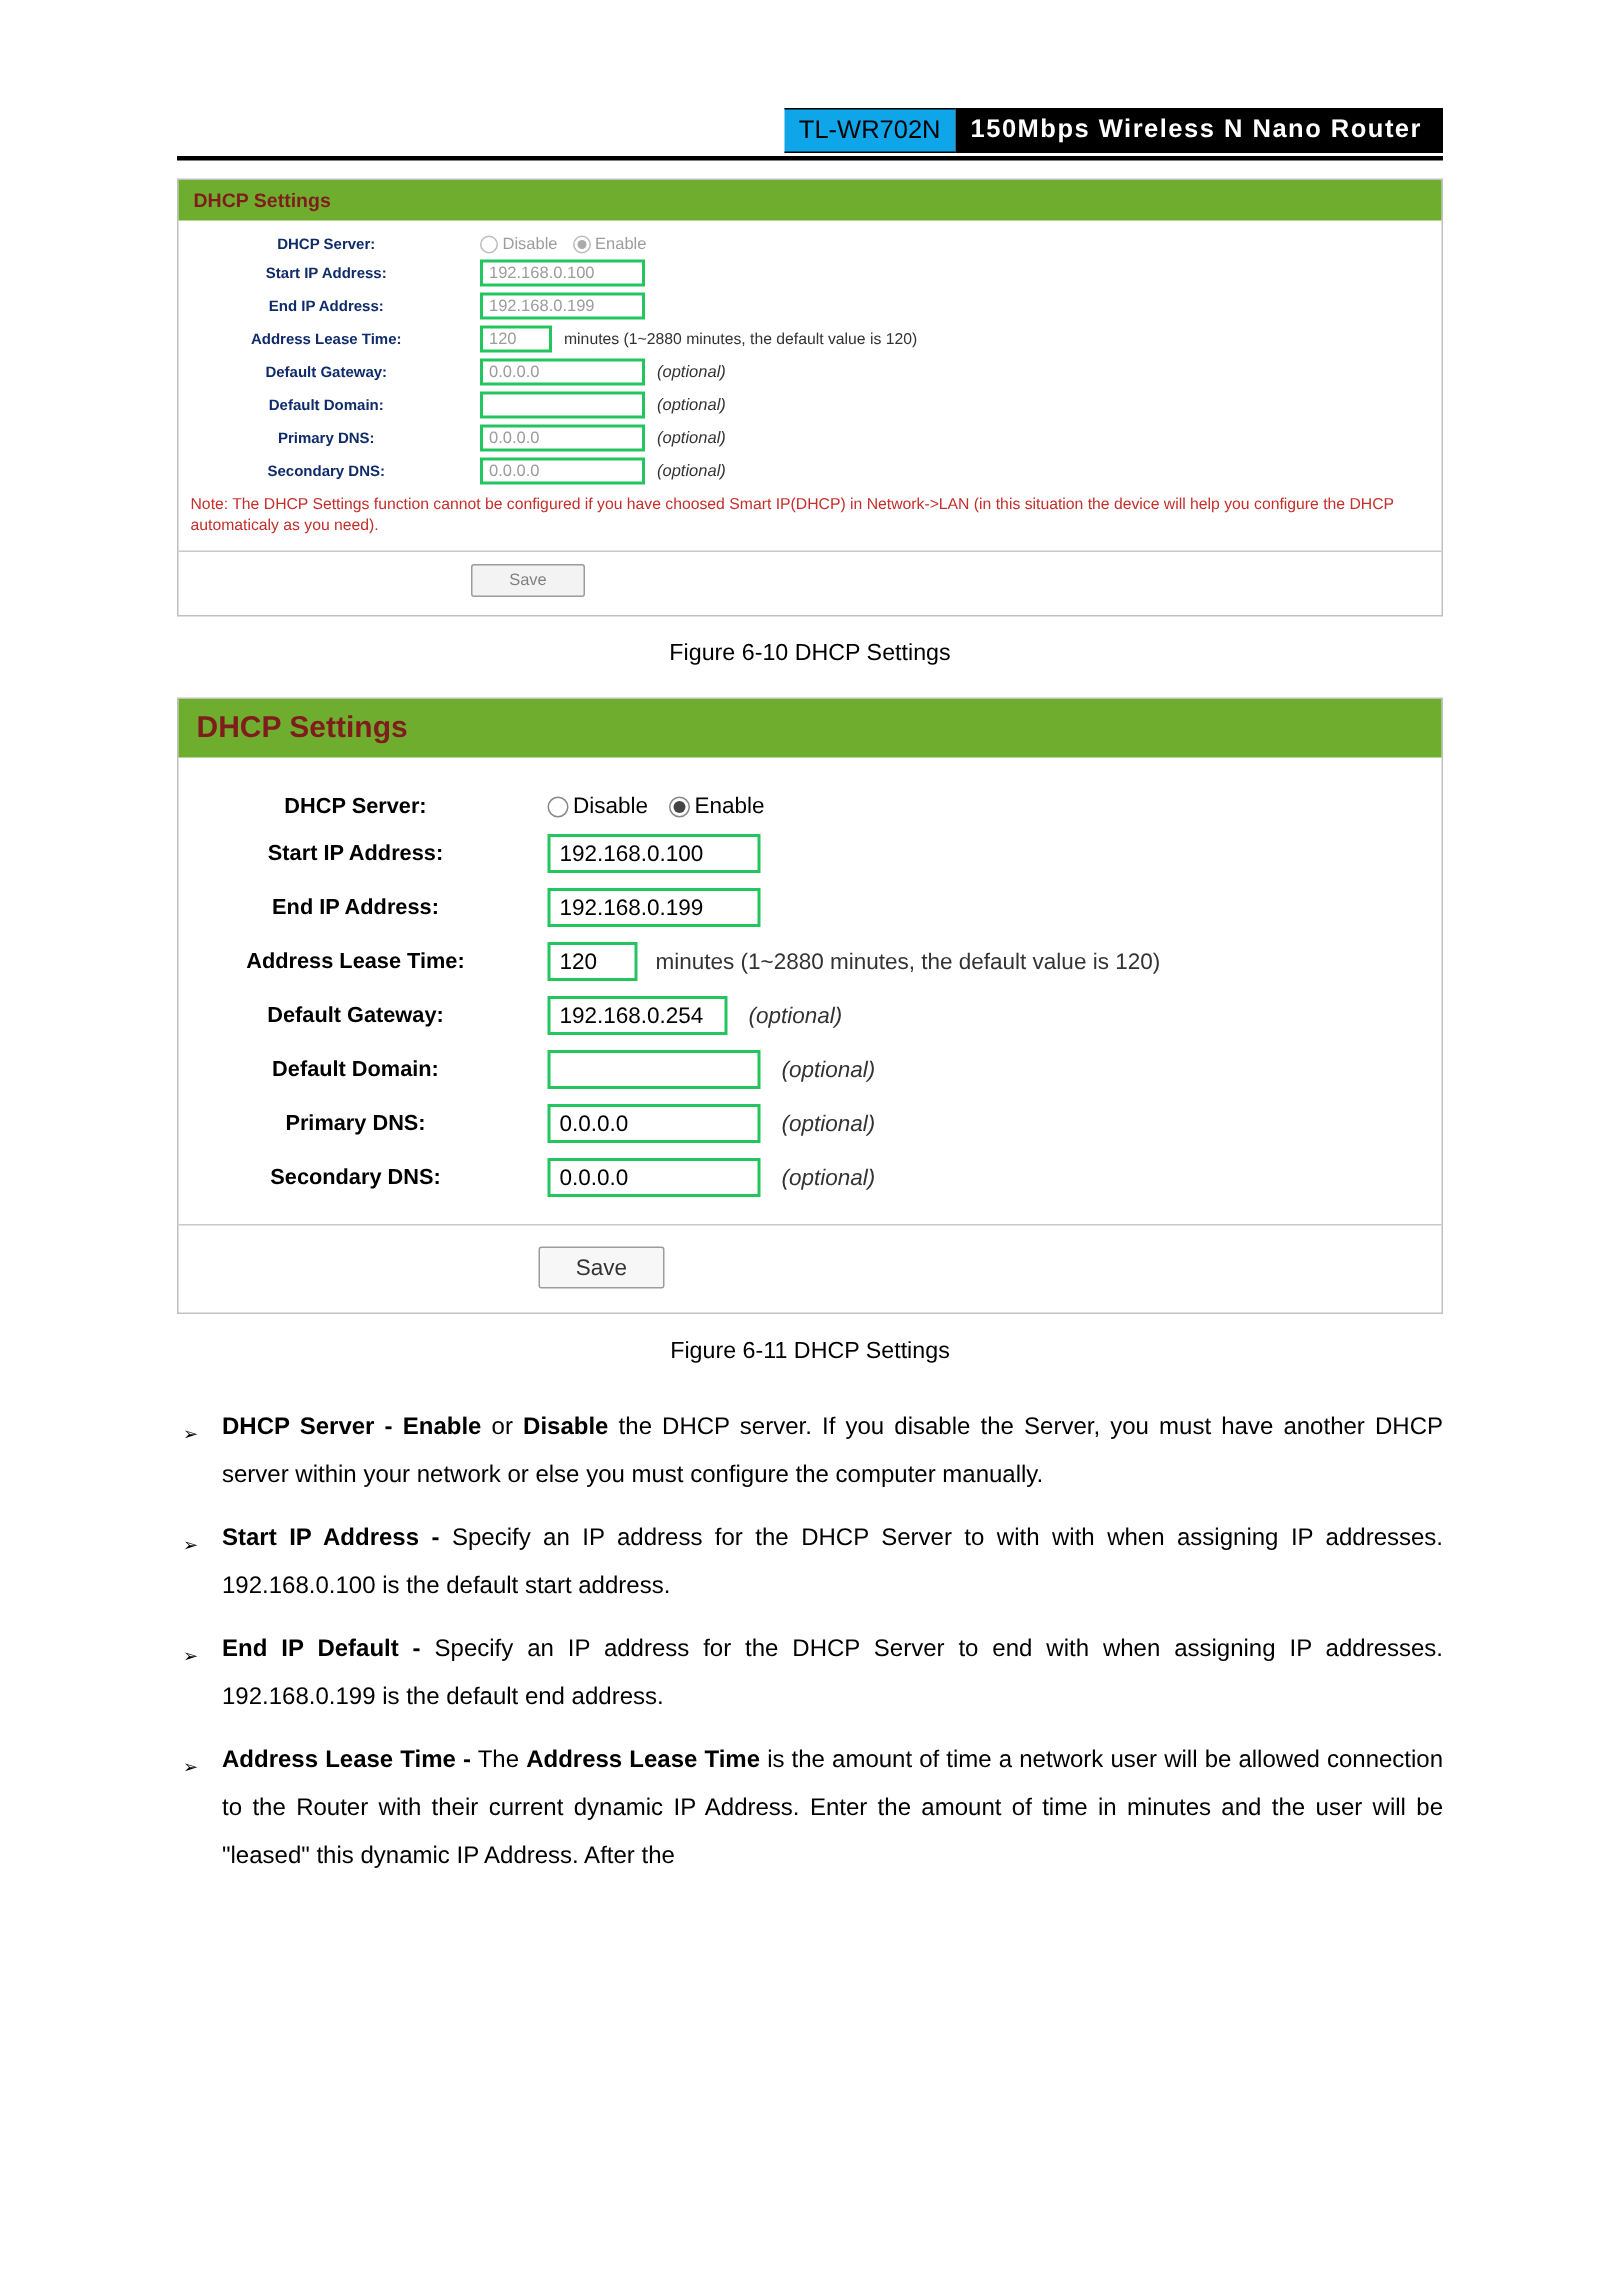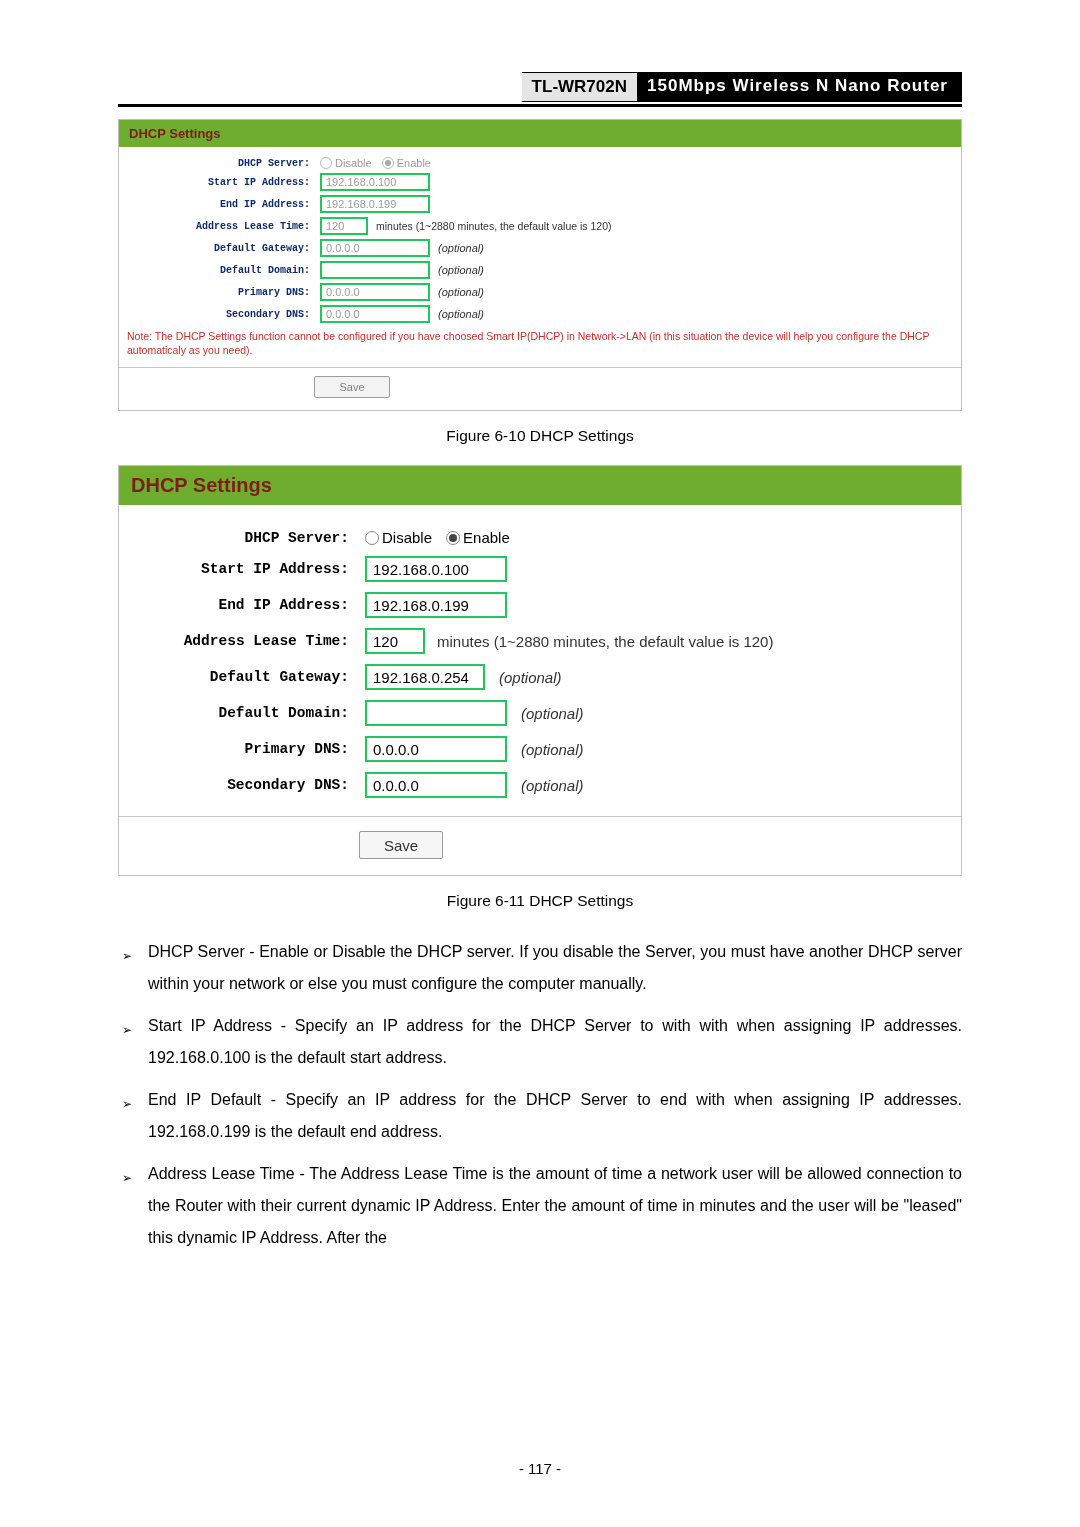--- a/index.html
+++ b/index.html
@@ -22,22 +22,22 @@
     display: flex;
     justify-content: flex-end;
     border-bottom: 3px solid #000;
     padding-bottom: 2px;
     margin-bottom: 12px;
   }
   .model-box {
     display: flex;
   }
   .model {
-    background: #e5e5e5;
-    font-weight: bold;
+    background: #0ea5e9;
+    font-weight: normal;
     font-size: 17px;
     padding: 4px 10px;
     border-top: 1px solid #000;
     border-bottom: 1px solid #000;
   }
   .product-name {
     background: #000;
     color: #fff;
     font-weight: bold;
     font-size: 17px;
@@ -74,27 +74,26 @@
   }
   .form-row {
     display: flex;
     align-items: center;
     margin-bottom: 4px;
   }
   .panel-large .form-row {
     margin-bottom: 10px;
   }
   .form-label {
-    text-align: right;
+    text-align: center;
     font-weight: bold;
     font-size: 10px;
     color: #0f2b6a;
     padding-right: 10px;
     box-sizing: border-box;
-    font-family: Liberation Mono, monospace;
   }
   .panel-small .form-label {
     width: 195px;
   }
   .panel-large .form-label {
     width: 240px;
     color: #000;
     font-size: 14.5px;
     padding-right: 16px;
   }
@@ -193,21 +192,21 @@
   }
   .content-list li .arrow {
     font-size: 12px;
     padding-top: 8px;
     width: 26px;
     flex-shrink: 0;
   }
   .content-list li .txt {
     text-align: justify;
   }
-  .b { font-weight:normal;}
+  .b { font-weight:bold;}
   .page-num {
     position: absolute;
     bottom: 50px;
     left: 0; right: 0;
     text-align: center;
     font-size: 15px;
   }
 </style>
 </head>
 <body>
@@ -346,14 +345,13 @@
       </span>
     </li>
     <li>
       <span class="arrow">➢</span>
       <span class="txt">
         <span class="b">Address Lease Time -</span><span> The </span><span class="b">Address Lease Time</span><span> is the amount of time a network user will be allowed connection to the Router with their current dynamic IP Address. Enter the amount of time in minutes and the user will be "leased" this dynamic IP Address. After the</span>
       </span>
     </li>
   </ul>
 
-  <div class="page-num">- 117 -</div>
 </div>
 
 </body></html>

